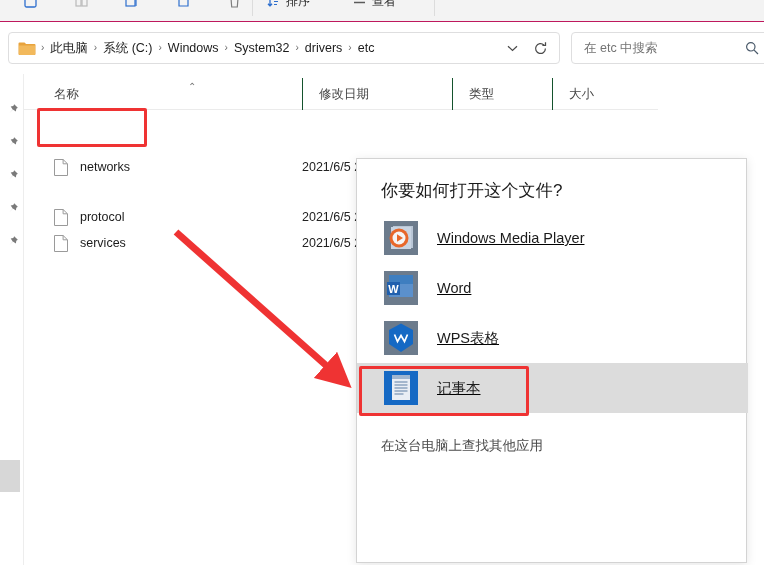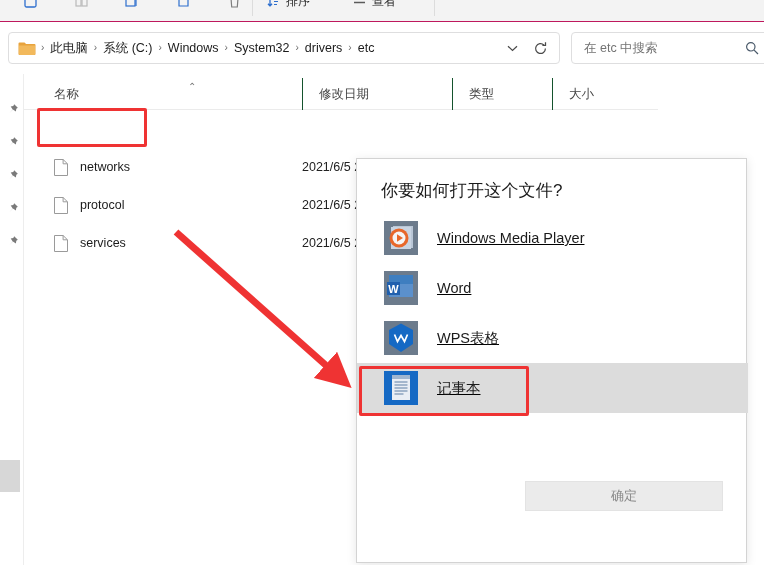--- a/index.html
+++ b/index.html
@@ -449,21 +449,21 @@
       <svg class="row-ic" viewBox="0 0 14 17">
         <path d="M0.5 0.5h8.6L13.5 4.8v11.7H0.5z" fill="#ffffff" stroke="#9a9a9a" stroke-width="1"></path>
         <path d="M9.1 0.5V4.8h4.4" fill="none" stroke="#9a9a9a" stroke-width="1"></path>
       </svg>
       <span class="row-name">networks</span>
       <span class="row-date">2021/6/5 20:08</span>
       <span class="row-type">文件</span>
       <span class="row-size">1 KB</span>
     </div>
 
-    <div class="row" style="top:112px">
+    <div class="row" style="top:124px">
       <svg class="row-ic" viewBox="0 0 14 17">
         <path d="M0.5 0.5h8.6L13.5 4.8v11.7H0.5z" fill="#ffffff" stroke="#9a9a9a" stroke-width="1"></path>
         <path d="M9.1 0.5V4.8h4.4" fill="none" stroke="#9a9a9a" stroke-width="1"></path>
       </svg>
       <span class="row-name">protocol</span>
       <span class="row-date">2021/6/5 20:08</span>
       <span class="row-type">文件</span>
       <span class="row-size">2 KB</span>
     </div>
 
@@ -530,21 +530,21 @@
             <rect x="0" y="0" width="34" height="34" fill="#1569c4"></rect>
             <rect x="8" y="4" width="18" height="25" fill="#e9eef5"></rect>
             <rect x="8" y="4" width="18" height="4" fill="#9fb6d0"></rect>
             <path d="M10.5 11h13M10.5 14h13M10.5 17h13M10.5 20h13M10.5 23h9" stroke="#5f7fa5" stroke-width="1.2"></path>
           </svg>
         </span>
         <span class="app-label">记事本</span>
       </div>
     </div>
 
-    <div class="dlg-ok">确定</div>
+    <div class="dlg-link">在这台电脑上查找其他应用</div>
   </div>
 
   <div class="redbox-notepad"></div>
 
   <svg class="arrow-svg">
     <defs>
       <marker id="ahead" markerWidth="5" markerHeight="5" refX="2.4" refY="2.5" orient="auto">
         <path d="M0,0 L5,2.5 L0,5 z" fill="#ef3333"></path>
       </marker>
     </defs>

